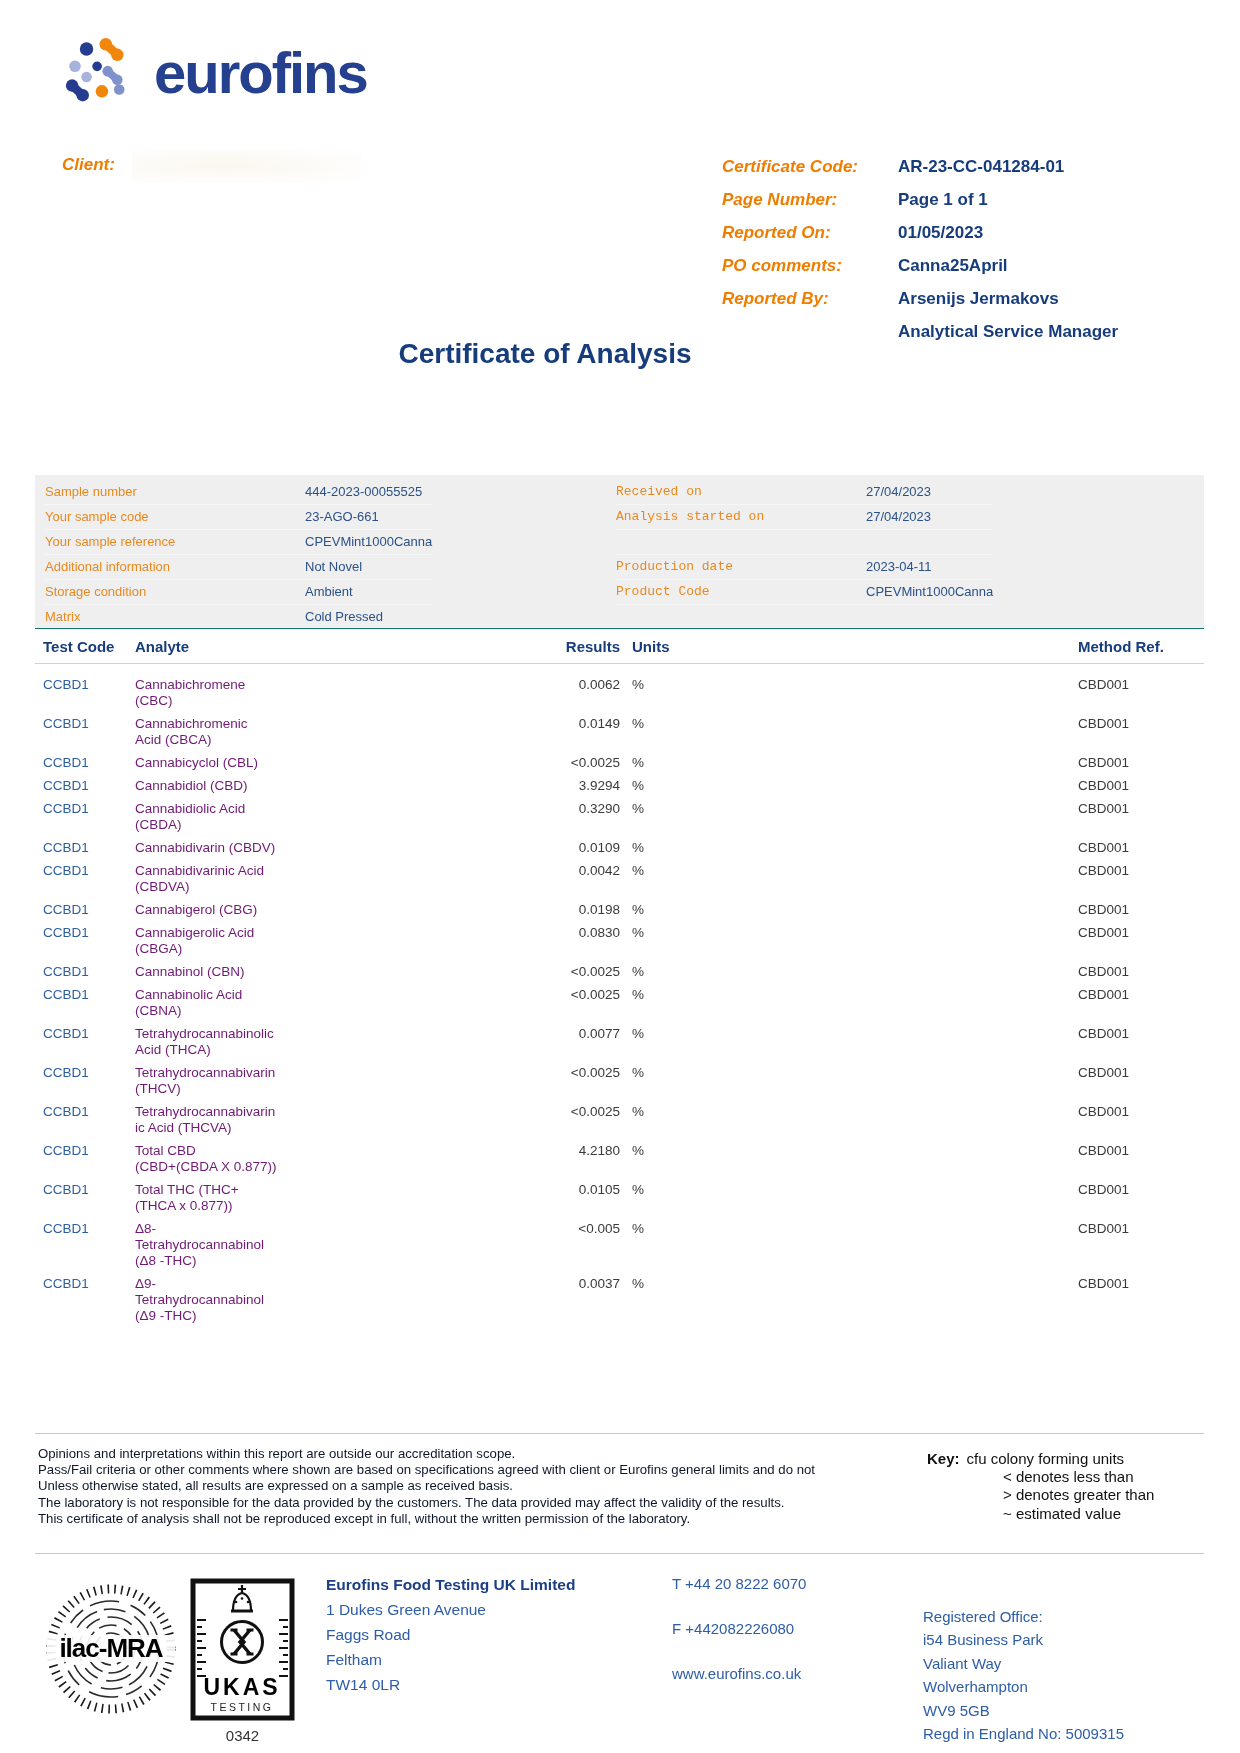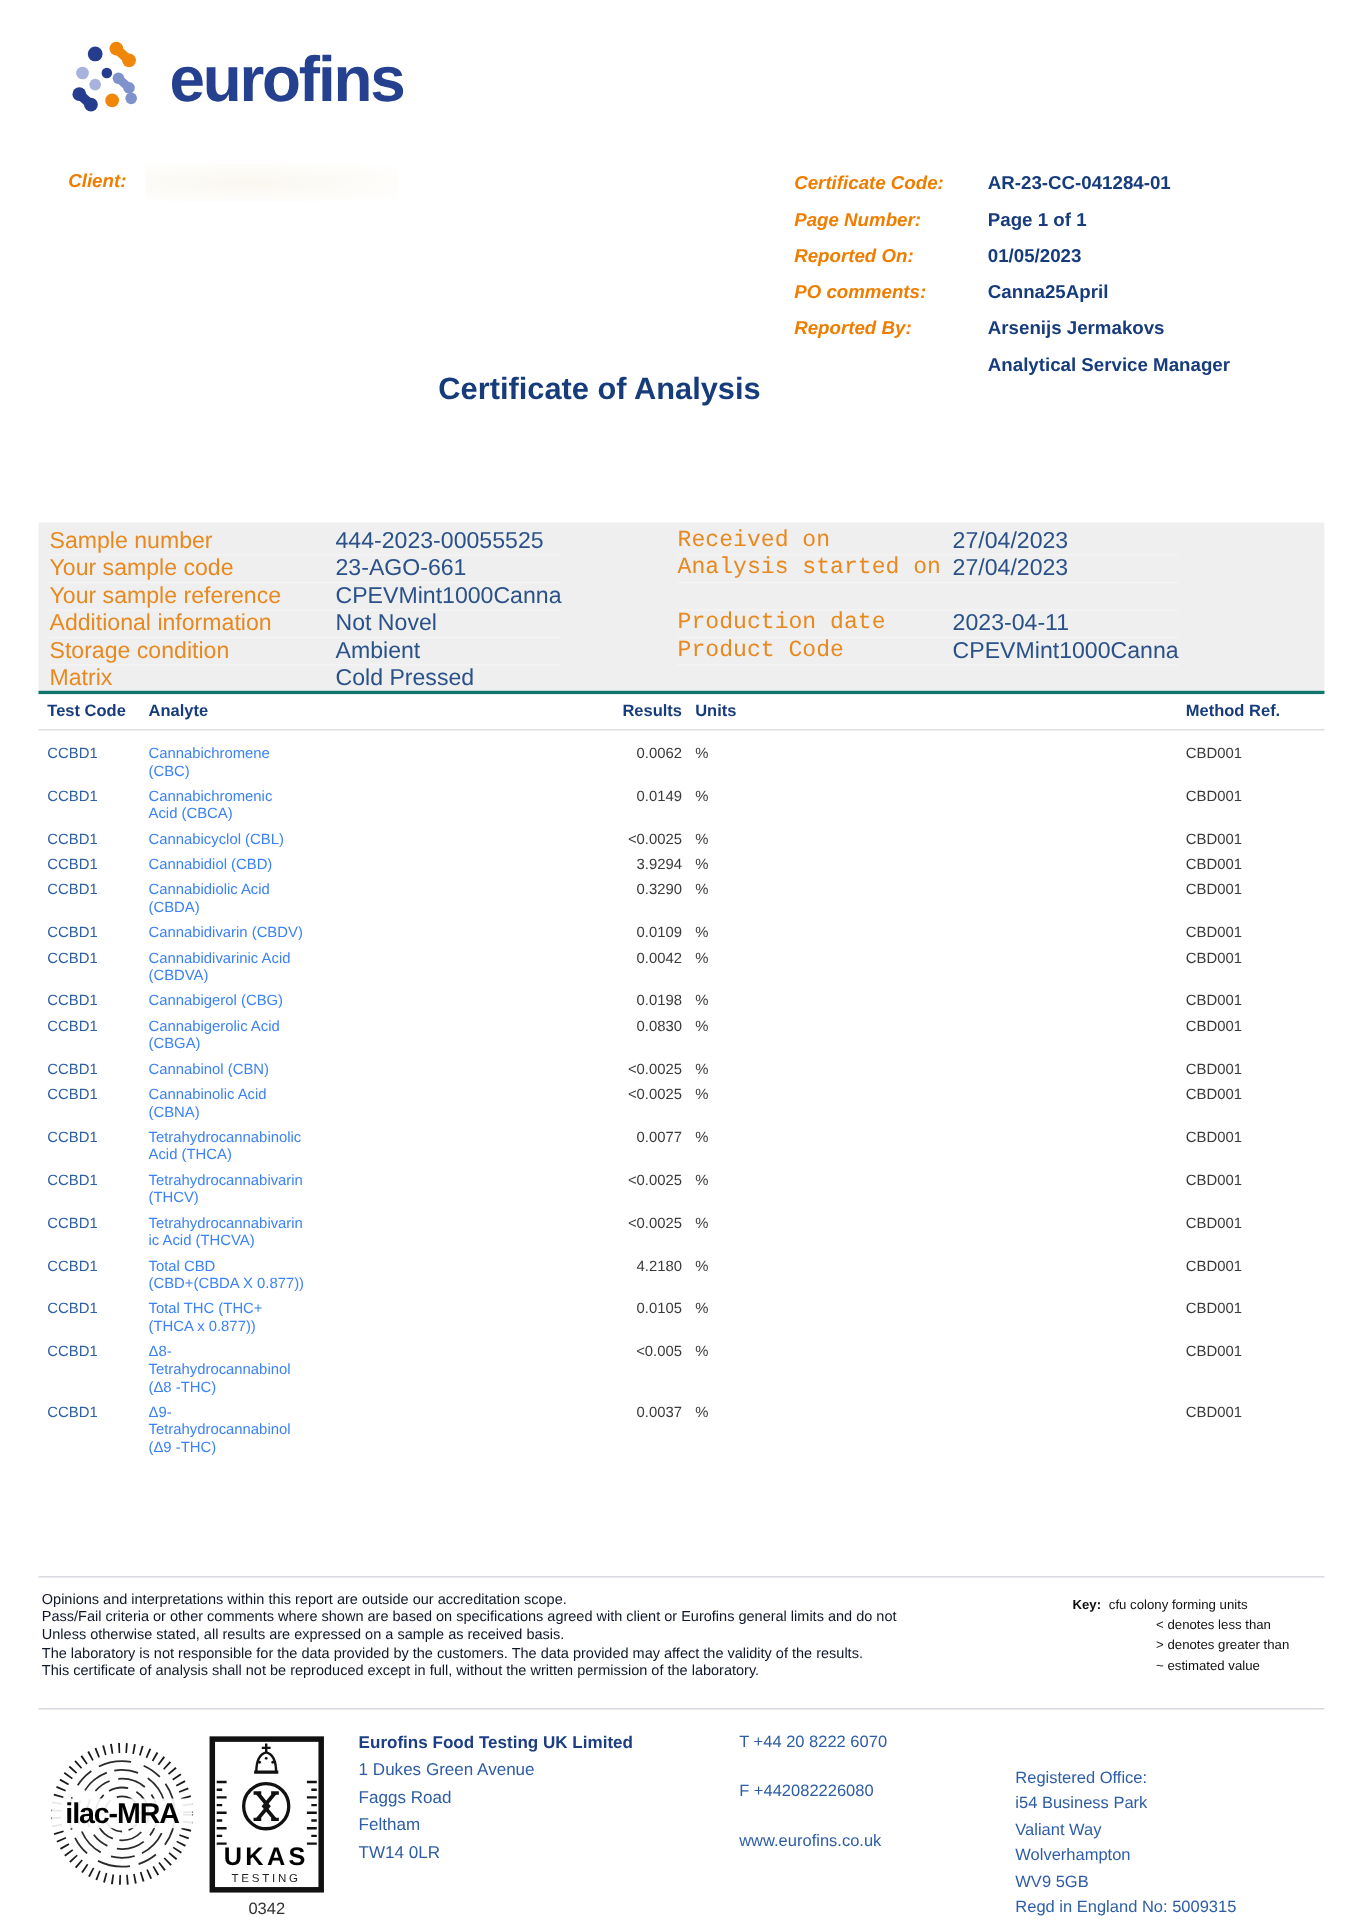--- a/index.html
+++ b/index.html
@@ -20,21 +20,21 @@
   .meta-row{display:flex;margin-bottom:13px;}
   .meta-row:nth-child(4),.meta-row:nth-child(5){margin-top:7px;}
   .meta-label{width:176px;font-weight:bold;font-style:italic;color:#ef7d00;font-size:17px;}
   .meta-value{font-weight:bold;color:#173c7c;font-size:17px;}
 
   .title{position:absolute;left:35px;top:338px;width:1020px;margin:0;text-align:center;
          font-size:28px;font-weight:bold;color:#173c7c;}
 
   
   .sample-box{position:absolute;left:35px;top:475px;width:1169px;height:153px;background:#efefef;
-              border-bottom:3px solid #0f766e;font-size:21px;}
+              border-bottom:1px solid #0f766e;font-size:13px;}
   .si-col{position:absolute;top:5px;}
   .si-col-left{left:10px;}
   .si-col-right{left:581px;}
   .si-row{height:24px;line-height:24px;display:flex;border-bottom:1px solid #f6f6f6;}
   .si-row:last-child{border-bottom:none;}
   .si-col-left .si-label{width:260px;}
   .si-col-right .si-label{width:250px;font-family:Liberation Mono, monospace;}
   .si-label{color:#e8891f;}
   .si-value{color:#2a5188;}
 
@@ -43,31 +43,31 @@
   .rt-header{position:absolute;top:8px;left:0;right:0;height:18px;font-weight:bold;color:#173c7c;font-size:15px;}
   .h-tc{position:absolute;left:8px;}
   .h-an{position:absolute;left:100px;}
   .h-res{position:absolute;left:430px;width:155px;text-align:right;}
   .h-un{position:absolute;left:597px;}
   .h-me{position:absolute;left:1043px;}
   .rt-divider{position:absolute;top:33px;left:0;width:1169px;height:1px;background:#d2d2d2;}
   .rt-rows{position:absolute;top:47px;left:0;right:0;}
   .row{position:relative;margin-bottom:7px;font-size:13.5px;line-height:16px;}
   .row .tc{position:absolute;left:8px;top:0;color:#2e5fa3;}
-  .row .an{margin-left:100px;width:185px;color:#3b82f6;}
+  .row .an{margin-left:100px;width:185px;color:#701a75;}
   .row .res{position:absolute;left:430px;top:0;width:155px;text-align:right;}
   .row .un{position:absolute;left:597px;top:0;}
   .row .me{position:absolute;left:1043px;top:0;}
 
   
   .rule{position:absolute;left:35px;width:1169px;height:1px;background:#c6cbd2;}
   .rule-top{top:1433px;}
   .rule-bottom{top:1553px;}
   .disclaimer{position:absolute;left:38px;top:1446px;width:800px;font-size:13.2px;line-height:16.2px;color:#0f172a;}
-  .key{position:absolute;left:927px;top:1450px;font-size:12px;color:#111;margin-left:48px;}
+  .key{position:absolute;left:927px;top:1450px;font-size:15px;color:#111;}
   .key-first{display:flex;line-height:18px;}
   .key-label{font-weight:bold;margin-right:7px;}
   .key-items{margin-left:76px;}
   .key-items div{line-height:18.3px;}
 
   
   .ilac{position:absolute;left:44px;top:1578px;text-decoration:underline;}
   .ukas{position:absolute;left:190px;top:1578px;}
   .ukas-number{position:absolute;left:190px;top:1727px;width:105px;text-align:center;font-size:15px;color:#333;}
   .f-col1{position:absolute;left:326px;top:1572px;font-size:15.5px;line-height:25px;color:#2d5da6;}

